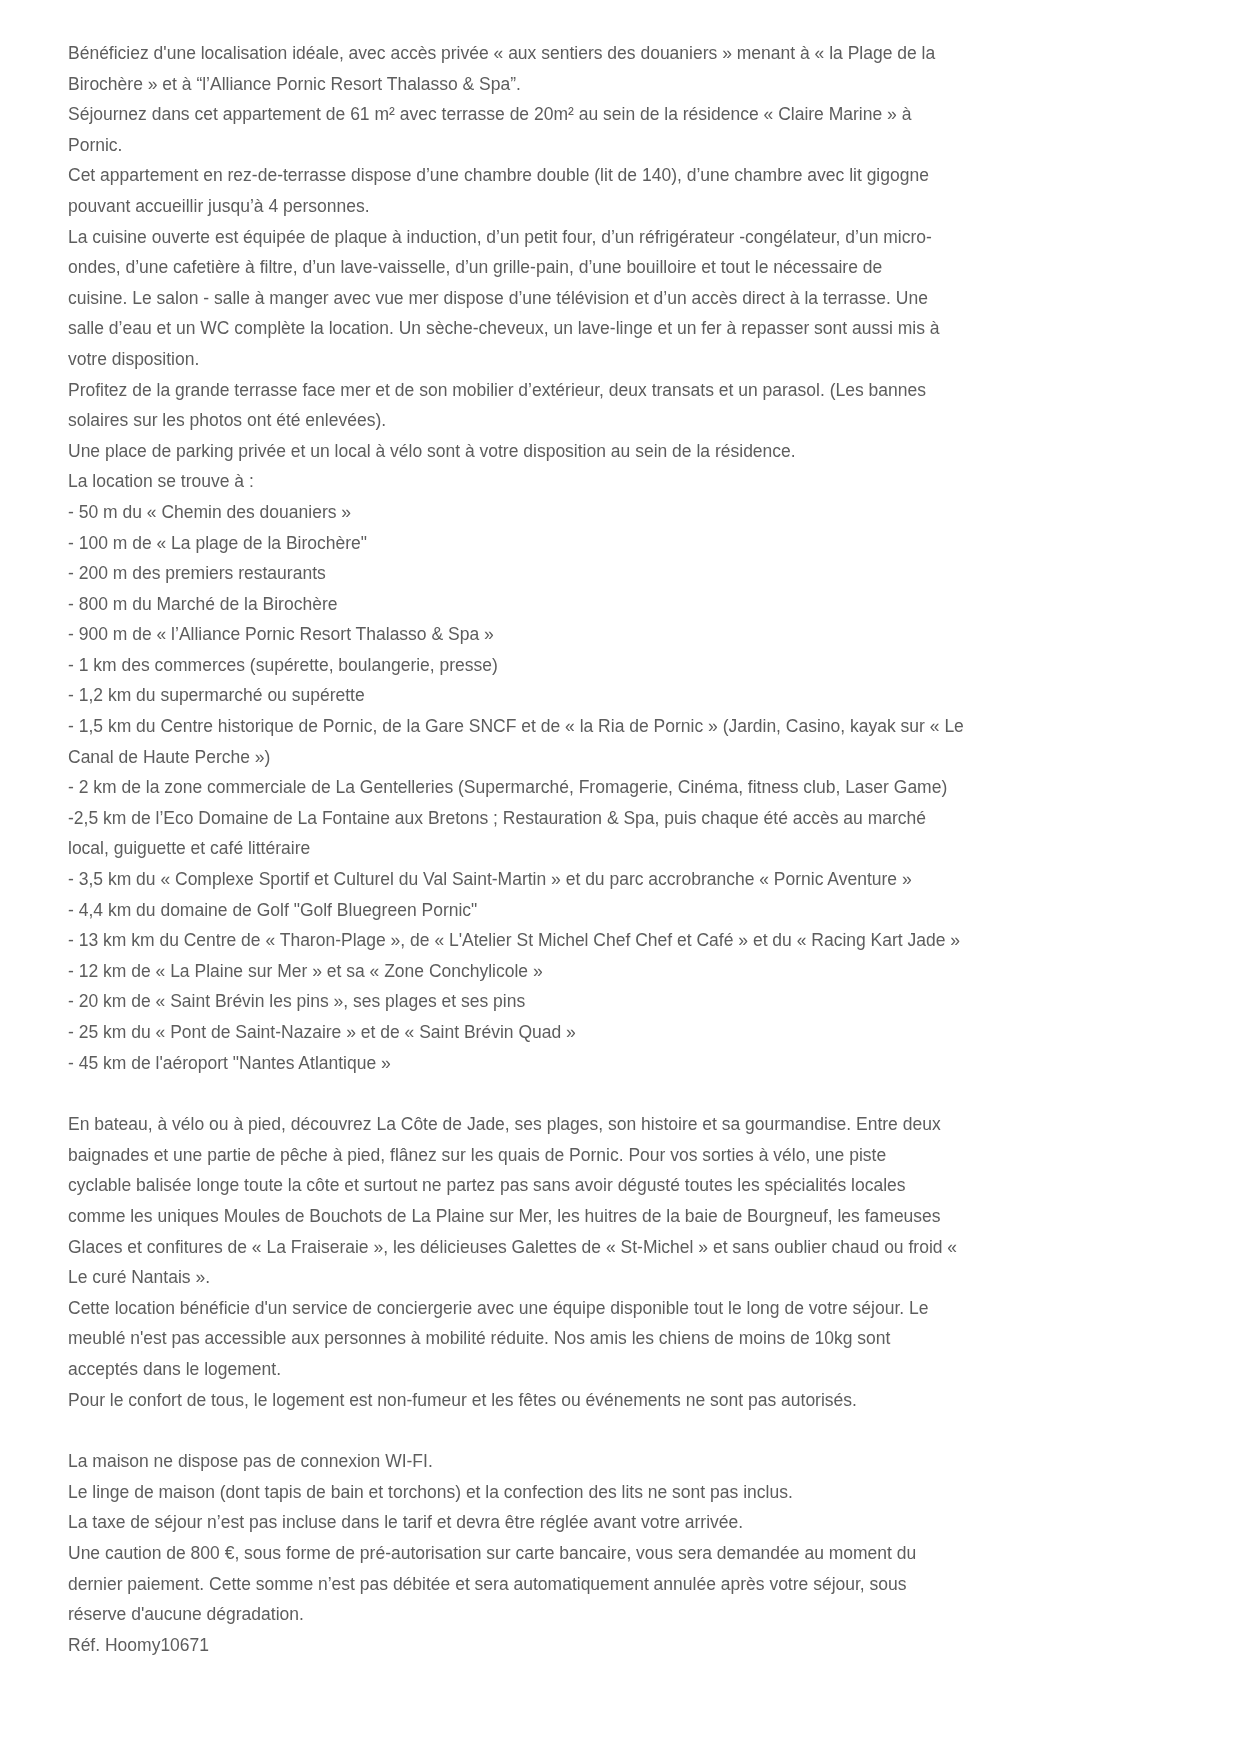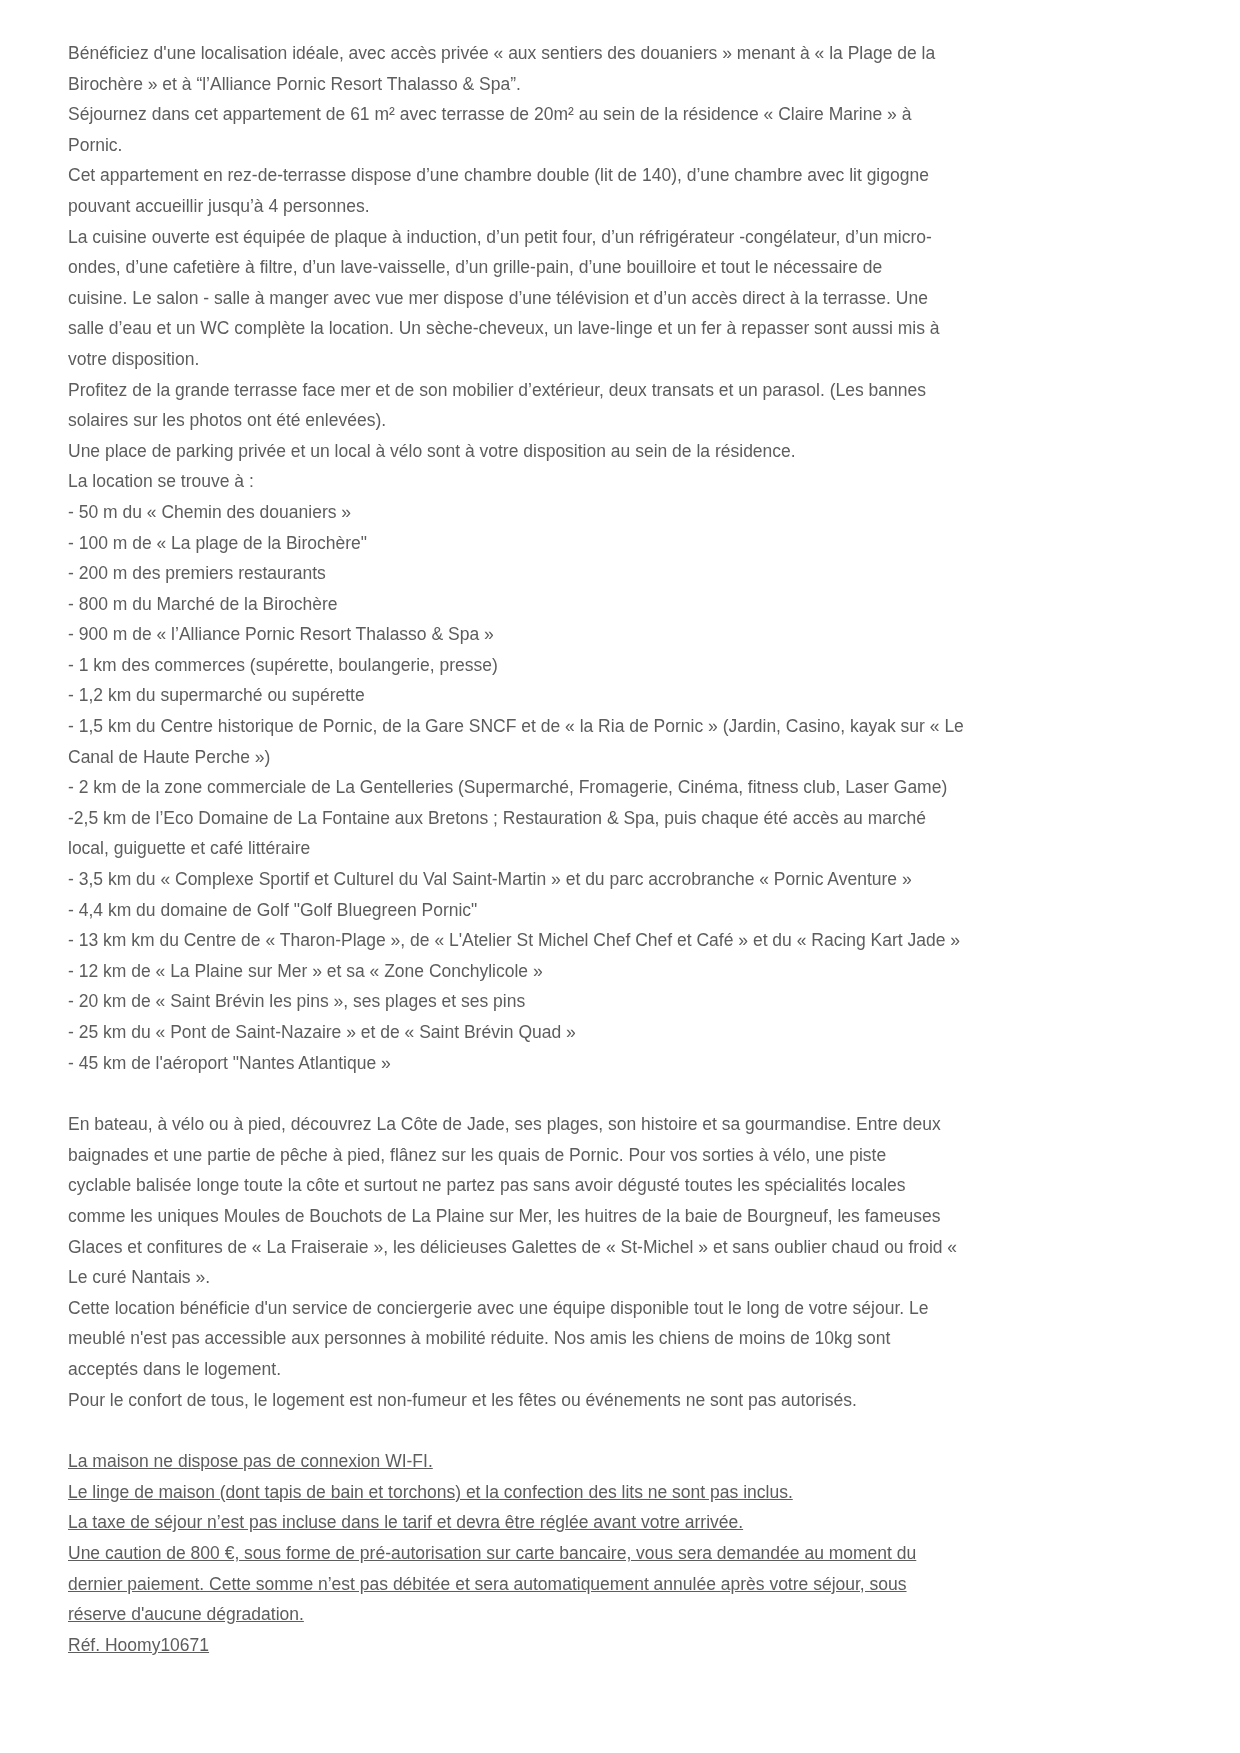--- a/index.html
+++ b/index.html
@@ -20,21 +20,20 @@
     font-size: 17.5px;
     line-height: 30.6px;
     color: #5d5d5d;
   }
   .block {
     margin: 0 0 31px 0;
     white-space: pre;  
   }
   .block:last-child {
     margin-bottom: 0;
-    text-decoration: underline;
   }
 </style>
 </head>
 <body>
 
 <div class="doc">
   <p class="block">Bénéficiez d'une localisation idéale, avec accès privée « aux sentiers des douaniers » menant à « la Plage de la
 Birochère » et à “l’Alliance Pornic Resort Thalasso &amp; Spa”.
 Séjournez dans cet appartement de 61 m² avec terrasse de 20m² au sein de la résidence « Claire Marine » à
 Pornic.

